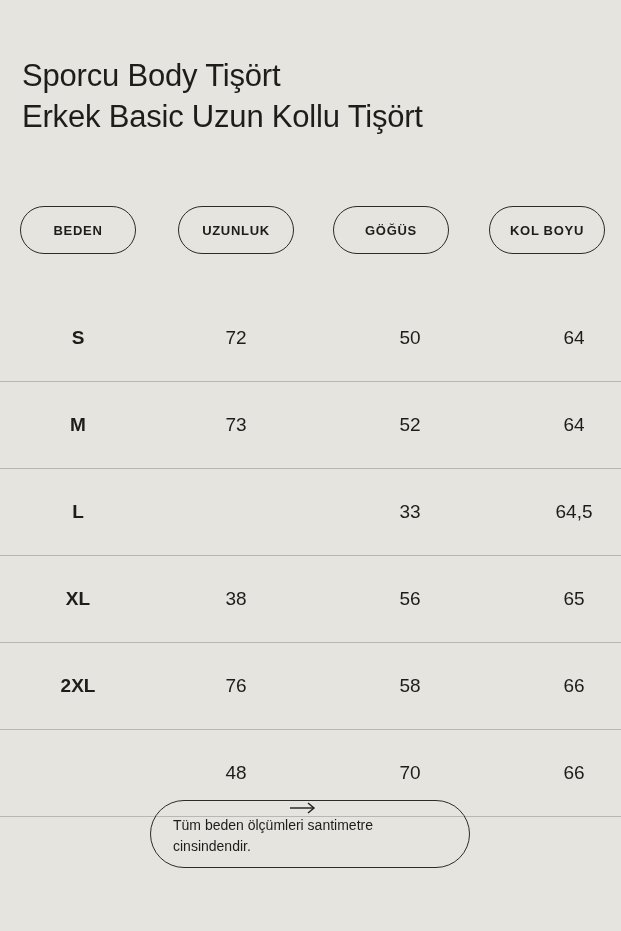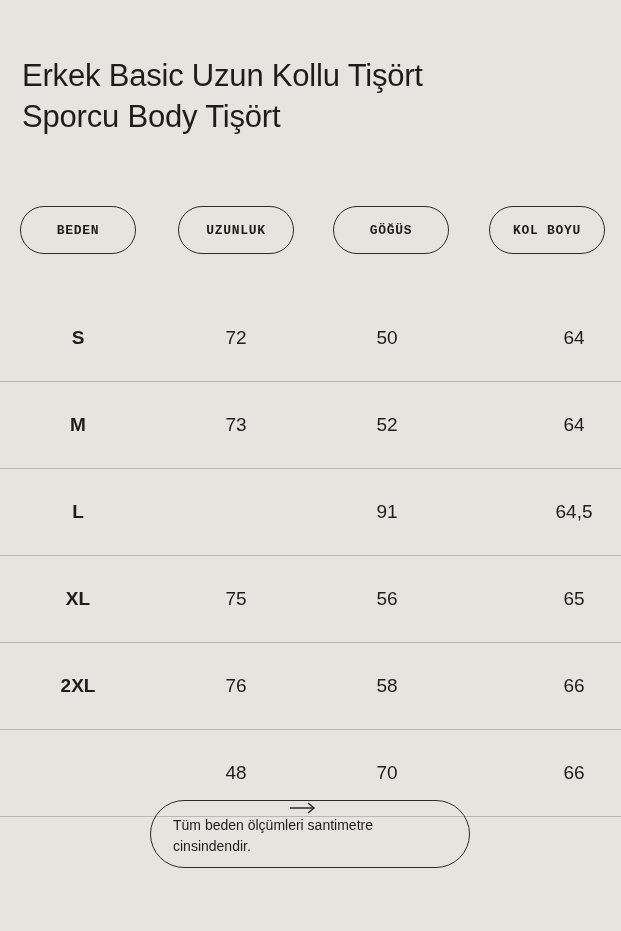--- a/index.html
+++ b/index.html
@@ -58,21 +58,20 @@
     align-items: center;
     justify-content: center;
     background: transparent;
   }
   .pill-label {
     font-size: 13px;
     font-weight: 700;
     letter-spacing: 0.7px;
     color: #1d1d1b;
     white-space: nowrap;
-    font-family: Liberation Mono, monospace;
   }
   .pill-c0 { left: 20px;  width: 116px; }
   .pill-c1 { left: 178px; width: 116px; }
   .pill-c2 { left: 333px; width: 116px; text-align: center; }
   .pill-c3 { left: 489px; width: 116px; }
 
   
   .table {
     position: absolute;
     left: 0;
@@ -98,21 +97,21 @@
     align-items: center;
     justify-content: center;
     font-size: 19px;
     color: #1d1d1b;
   }
   .cell.size-cell {
     font-weight: 700;
   }
   .c0 { left: 20px;  width: 116px; }
   .c1 { left: 178px; width: 116px; }
-  .c2 { left: 329px; width: 116px; }
+  .c2 { left: 352px; width: 116px; }
   .c3 { left: 516px; width: 116px; }
 
   
   .note-pill {
     position: absolute;
     left: 150px;
     top: 800px;
     width: 320px;
     height: 68px;
     border: 1px solid #2b2b29;
@@ -135,22 +134,22 @@
     line-height: 21px;
     color: #1d1d1b;
   }
 </style>
 </head>
 <body>
 
 <div class="page">
 
   <div class="title-block">
+    <div class="title-line">Sporcu Body Tişört</div>
     <div class="title-line">Erkek Basic Uzun Kollu Tişört</div>
-    <div class="title-line">Sporcu Body Tişört</div>
   </div>
 
   <div class="head-row">
     <div class="pill pill-c0">
       <span class="pill-label">BEDEN</span>
     </div>
     <div class="pill pill-c1">
       <span class="pill-label">UZUNLUK</span>
     </div>
     <div class="pill pill-c2">
@@ -172,27 +171,27 @@
 
     <div class="trow">
       <div class="cell c0 size-cell">M</div>
       <div class="cell c1">73</div>
       <div class="cell c2">52</div>
       <div class="cell c3">64</div>
     </div>
 
     <div class="trow">
       <div class="cell c0 size-cell">L</div>
-      <div class="cell c2">91</div>
+      <div class="cell c2">33</div>
       <div class="cell c3">64,5</div>
     </div>
 
     <div class="trow">
       <div class="cell c0 size-cell">XL</div>
-      <div class="cell c1">75</div>
+      <div class="cell c1">38</div>
       <div class="cell c2">56</div>
       <div class="cell c3">65</div>
     </div>
 
     <div class="trow">
       <div class="cell c0 size-cell">2XL</div>
       <div class="cell c1">76</div>
       <div class="cell c2">58</div>
       <div class="cell c3">66</div>
     </div>

